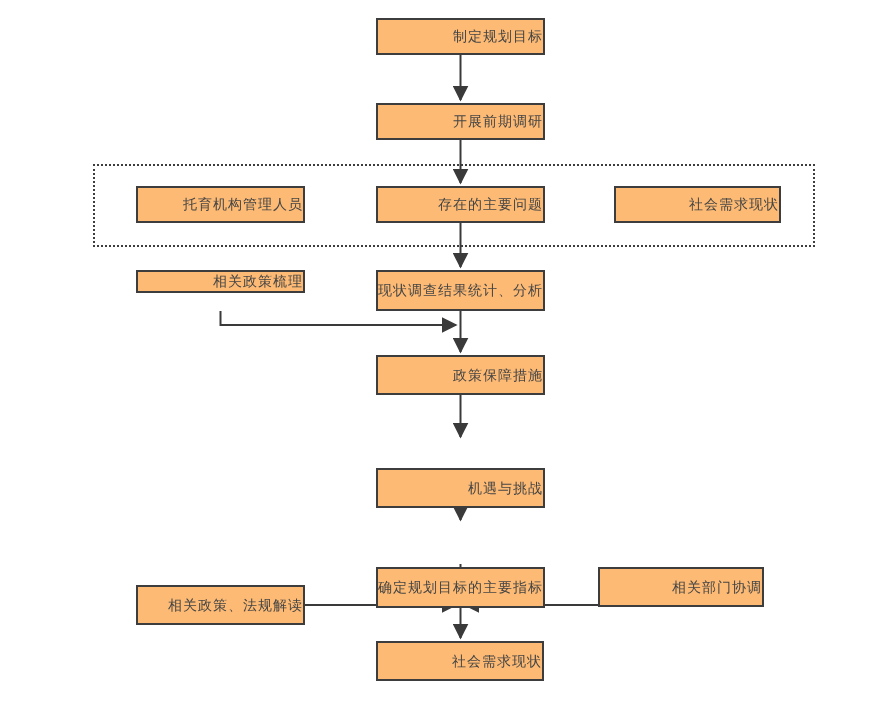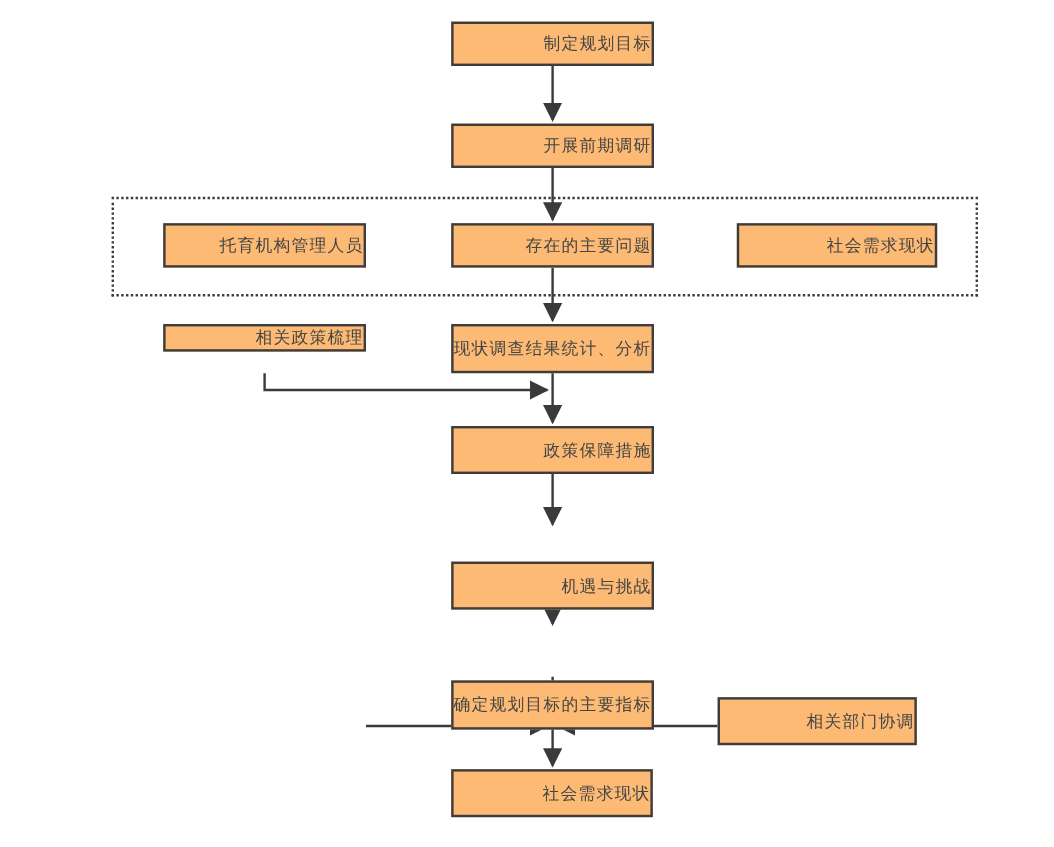--- a/index.html
+++ b/index.html
@@ -58,21 +58,21 @@
   .n2  { left: 376px; top: 103px; width: 169px; height: 37px; padding-left: 16px; }
   .n3  { left: 136px; top: 186px; width: 169px; height: 37px; }
   .n4  { left: 376px; top: 186px; width: 169px; height: 37px; }
   .n5  { left: 614px; top: 186px; width: 167px; height: 37px; }
   .n6  { left: 136px; top: 270px; width: 169px; height: 23px; }
   .n7  { left: 376px; top: 270px; width: 169px; height: 41px; }
   .n8  { left: 376px; top: 355px; width: 169px; height: 40px; }
   .n9  { left: 376px; top: 440px; width: 169px; height: 40px; margin-top: 28px; }
   .n10 { left: 376px; top: 523px; width: 169px; height: 41px; margin-top: 44px; }
   .n11 { left: 136px; top: 585px; width: 169px; height: 40px; }
-  .n12 { left: 598px; top: 581px; width: 166px; height: 40px; padding-left: 15px; }
+  .n12 { left: 598px; top: 567px; width: 166px; height: 40px; padding-left: 15px; }
   .n13 { left: 376px; top: 641px; width: 168px; height: 40px; }
 </style>
 </head>
 <body>
 
 <div class="canvas">
 
   <svg class="connector-layer" width="878" height="706" viewBox="0 0 878 706" xmlns="http://www.w3.org/2000/svg">
     <defs>
       <marker id="arrow" viewBox="0 0 10 10" refX="9" refY="5" markerWidth="8" markerHeight="8" orient="auto-start-reverse">
@@ -126,20 +126,23 @@
   </div>
   <div class="node n8">
     <span>政策保障措施</span>
   </div>
   <div class="node n9">
     <span>机遇与挑战</span>
   </div>
   <div class="node n10">
     <span>确定规划目标的主要指标</span>
   </div>
+  <div class="node n11">
+    <span>相关政策、法规解读</span>
+  </div>
   <div class="node n12">
     <span>相关部门协调</span>
   </div>
   <div class="node n13">
     <span>社会需求现状</span>
   </div>
 
 </div>
 
 </body></html>

